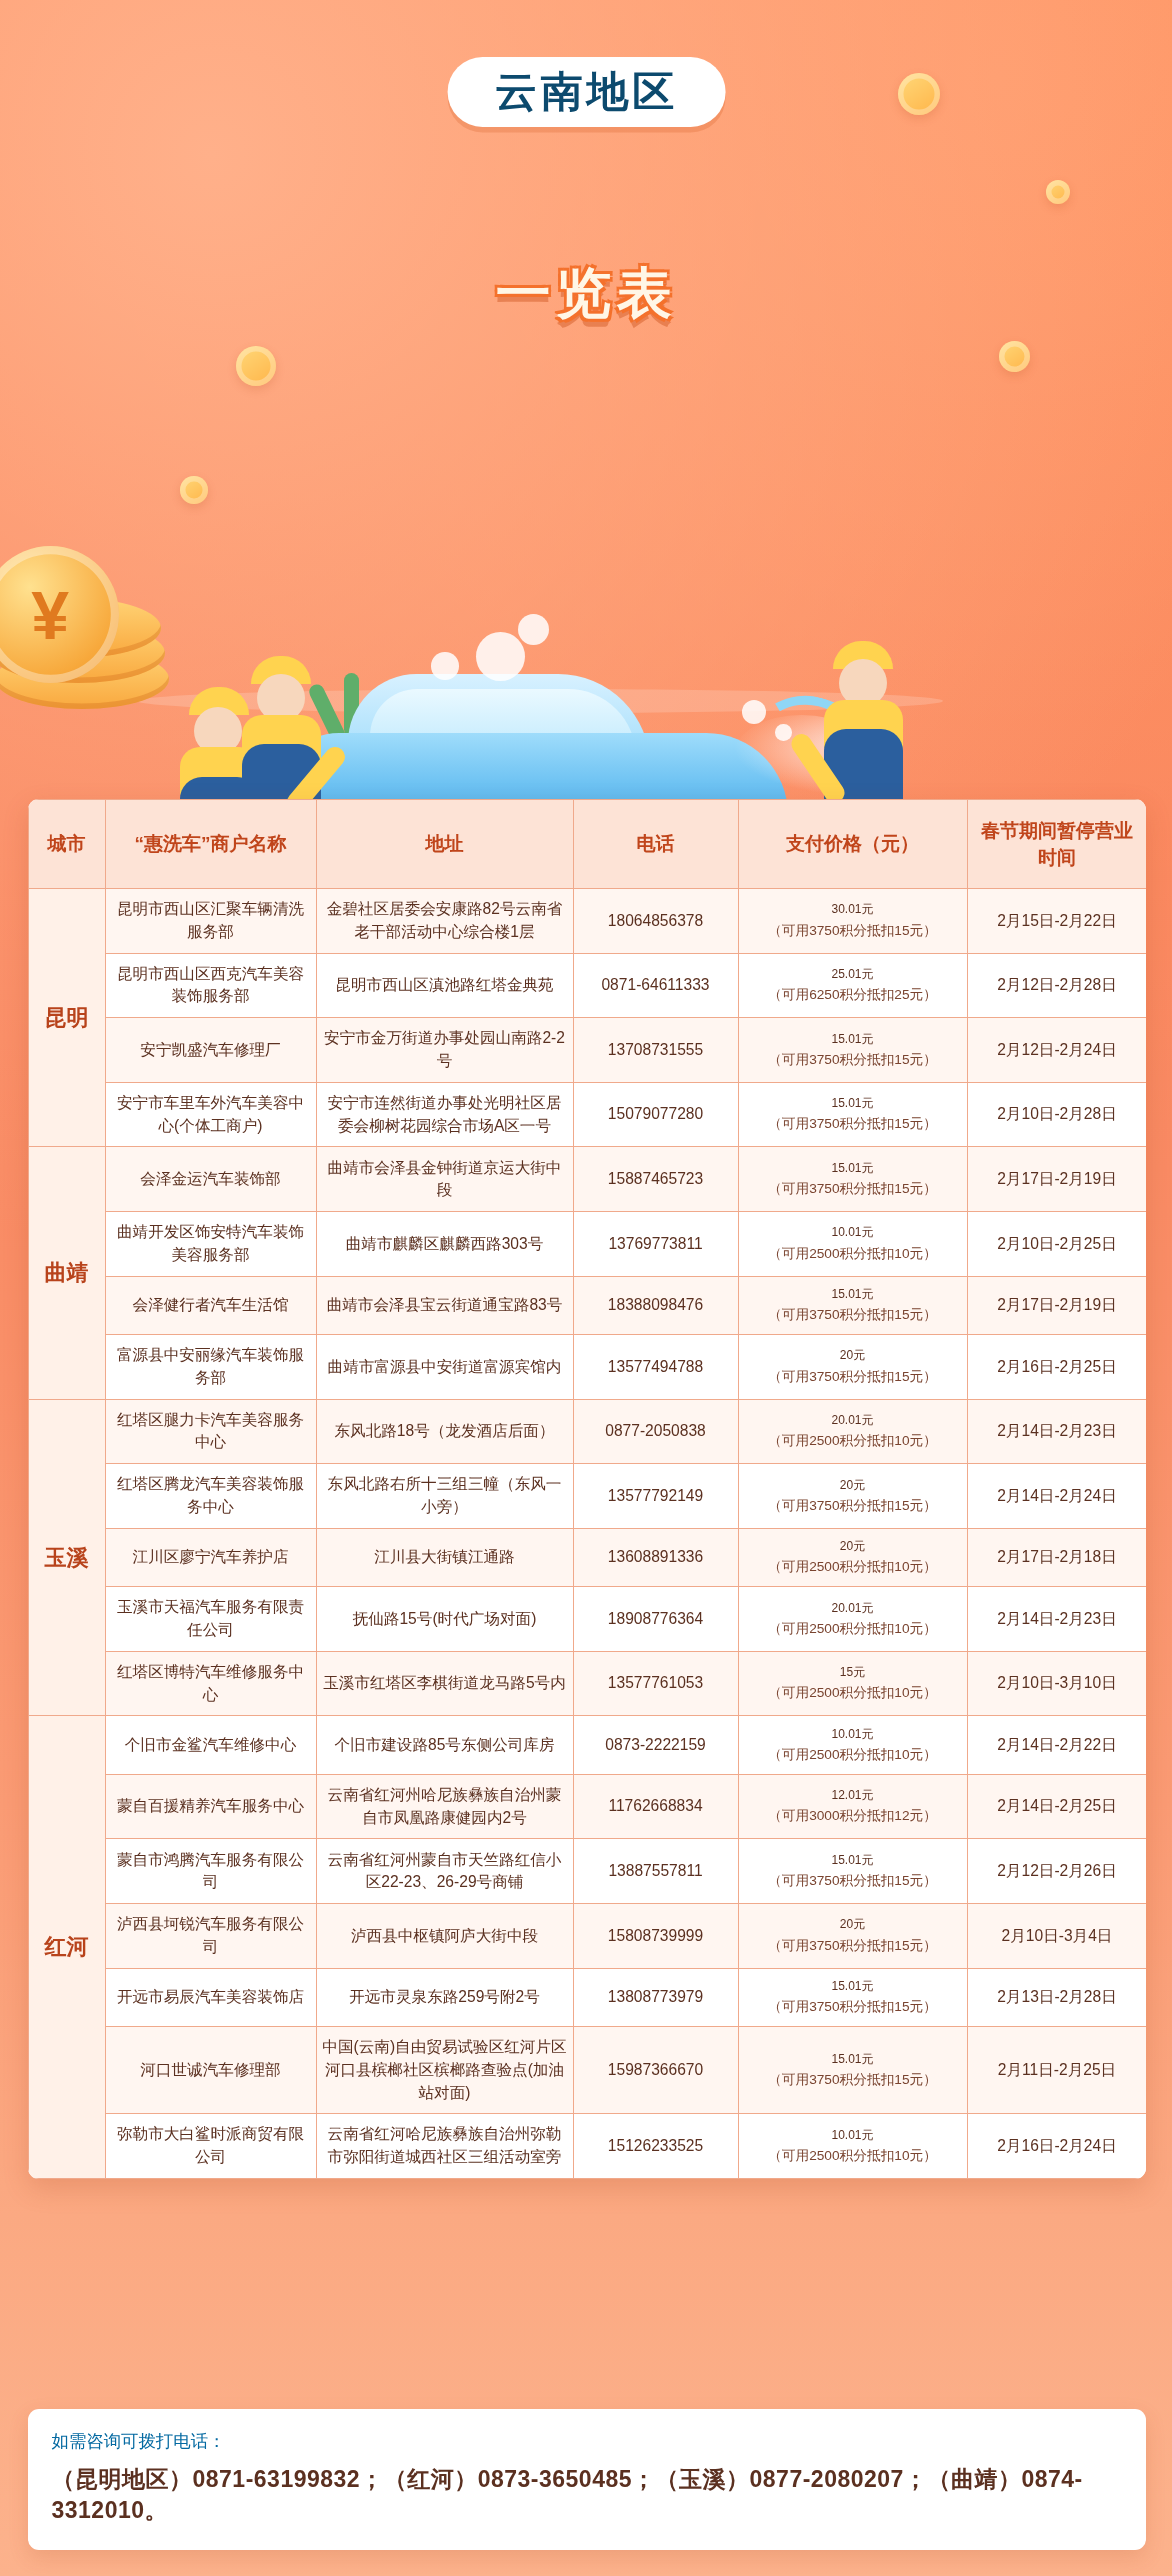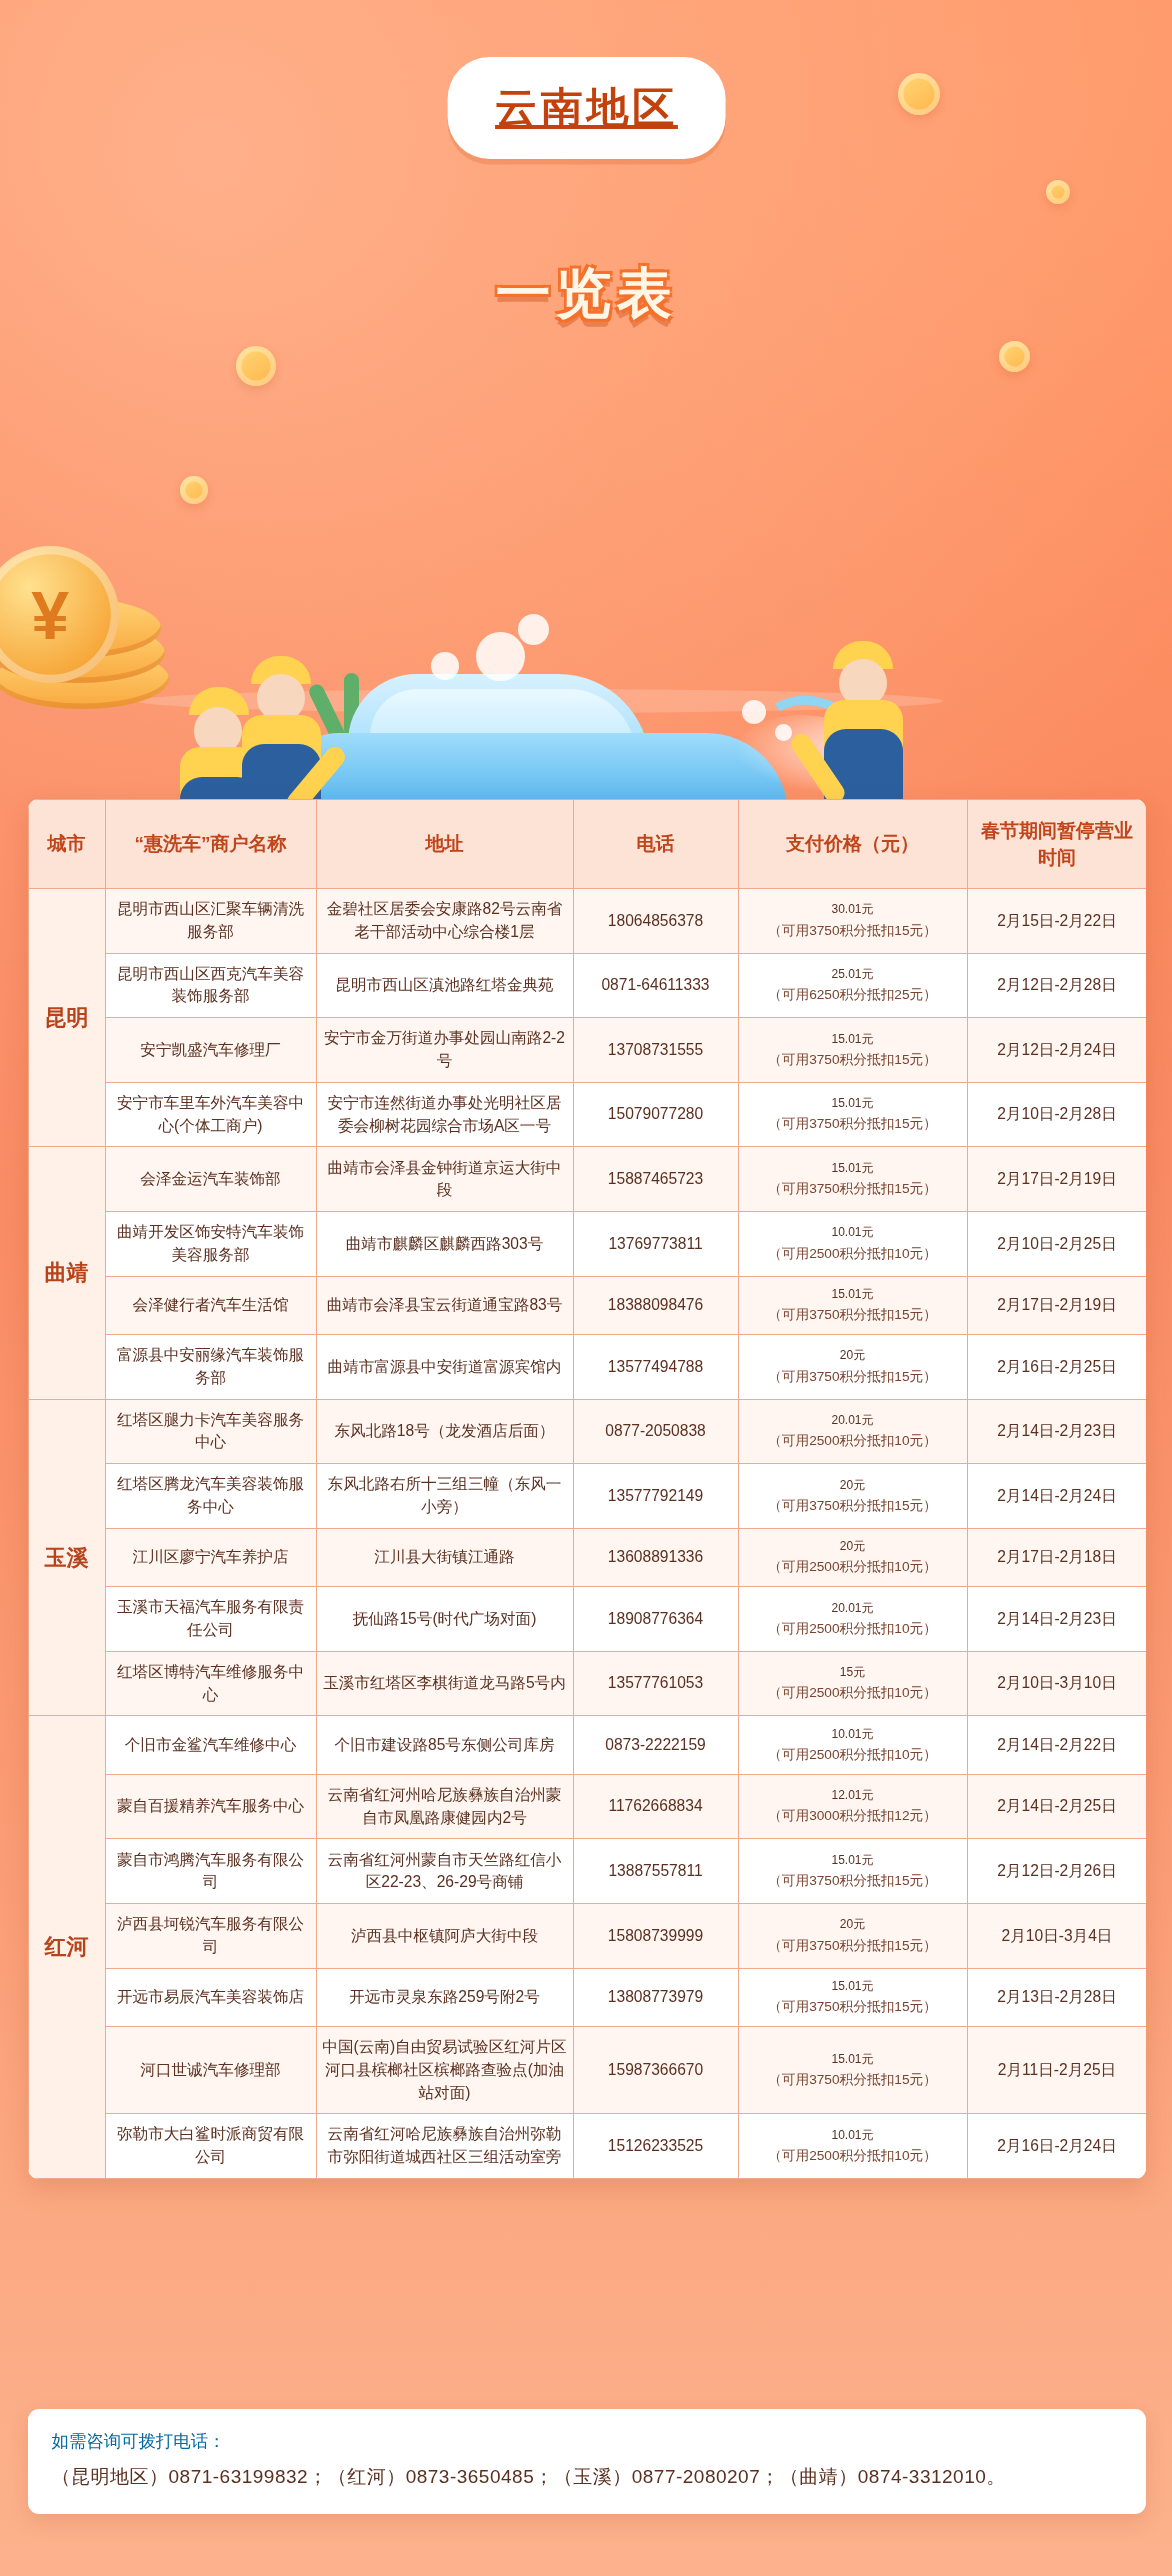--- a/index.html
+++ b/index.html
@@ -48,25 +48,24 @@
     position:absolute; left:0px; top:-3.7px; width:137px;height:137px;border-radius:50%;
     background:radial-gradient(circle at 35% 30%,#ffe18f,#f7a83b 70%,#e8902b 100%);
     box-shadow:inset 0 0 0 8.2px rgba(255,255,255,.35);
     display:flex;align-items:center;justify-content:center;
     color:#e07a1f;font-size:68px;font-weight:bold;
   }
 
   
   .title-pill {
     position:absolute; left:50%; transform:translateX(-50%); top:57px;
-    background:#fff; color:#c2410c; border-radius:42px;
-    padding:23px 48px; font-size:42px; font-weight:bold; letter-spacing:3.7px;
+    background:#fff; color:#0c4a6e; border-radius:42px;
+    padding:7px 48px; font-size:42px; font-weight:bold; letter-spacing:3.7px;
     box-shadow:0 5.5px 0 rgba(205,80,25,.22);
     white-space:nowrap;
-    text-decoration:underline;
   }
   .main-title {
     position:absolute; left:0; right:0; top:154px; text-align:center;
     font-size:68px; font-weight:bold; letter-spacing:2.7px;
     color:#fff9ee;
     text-shadow:
       -3.7px -3.7px 0 #f4712c, 3.7px -3.7px 0 #f4712c, -3.7px 3.7px 0 #f4712c, 3.7px 3.7px 0 #f4712c,
       0 -4.6px 0 #f4712c, 0 4.6px 0 #f4712c, -4.6px 0 0 #f4712c, 4.6px 0 0 #f4712c,
       0 11px 0 rgba(200,75,20,.45);
     white-space:nowrap;
@@ -212,21 +211,21 @@
   col.c-price { width:229px; }
   col.c-holiday { width:180px; }
 
   
   .footer {
     position:absolute; left:27.5px; top:2409px; width:1118px;
     background:#fff; border-radius:11px; padding:20px 24px 24px;
     box-shadow:0 7.3px 20px rgba(160,60,20,.15);
   }
   .footer .f-title { font-size:17.4px; color:#0369a1; margin-bottom:11px; }
-  .footer .f-line { font-size:19px; color:#5b3020; letter-spacing:0.5px; }
+  .footer .f-line { font-size:23px; color:#5b3020; letter-spacing:0.5px;font-weight:bold; }
 </style>
 </head>
 <body>
 
 <div class="poster">
 
   <div class="coin c1"></div>
   <div class="coin c2"></div>
   <div class="coin c3"></div>
   <div class="coin c4"></div>

